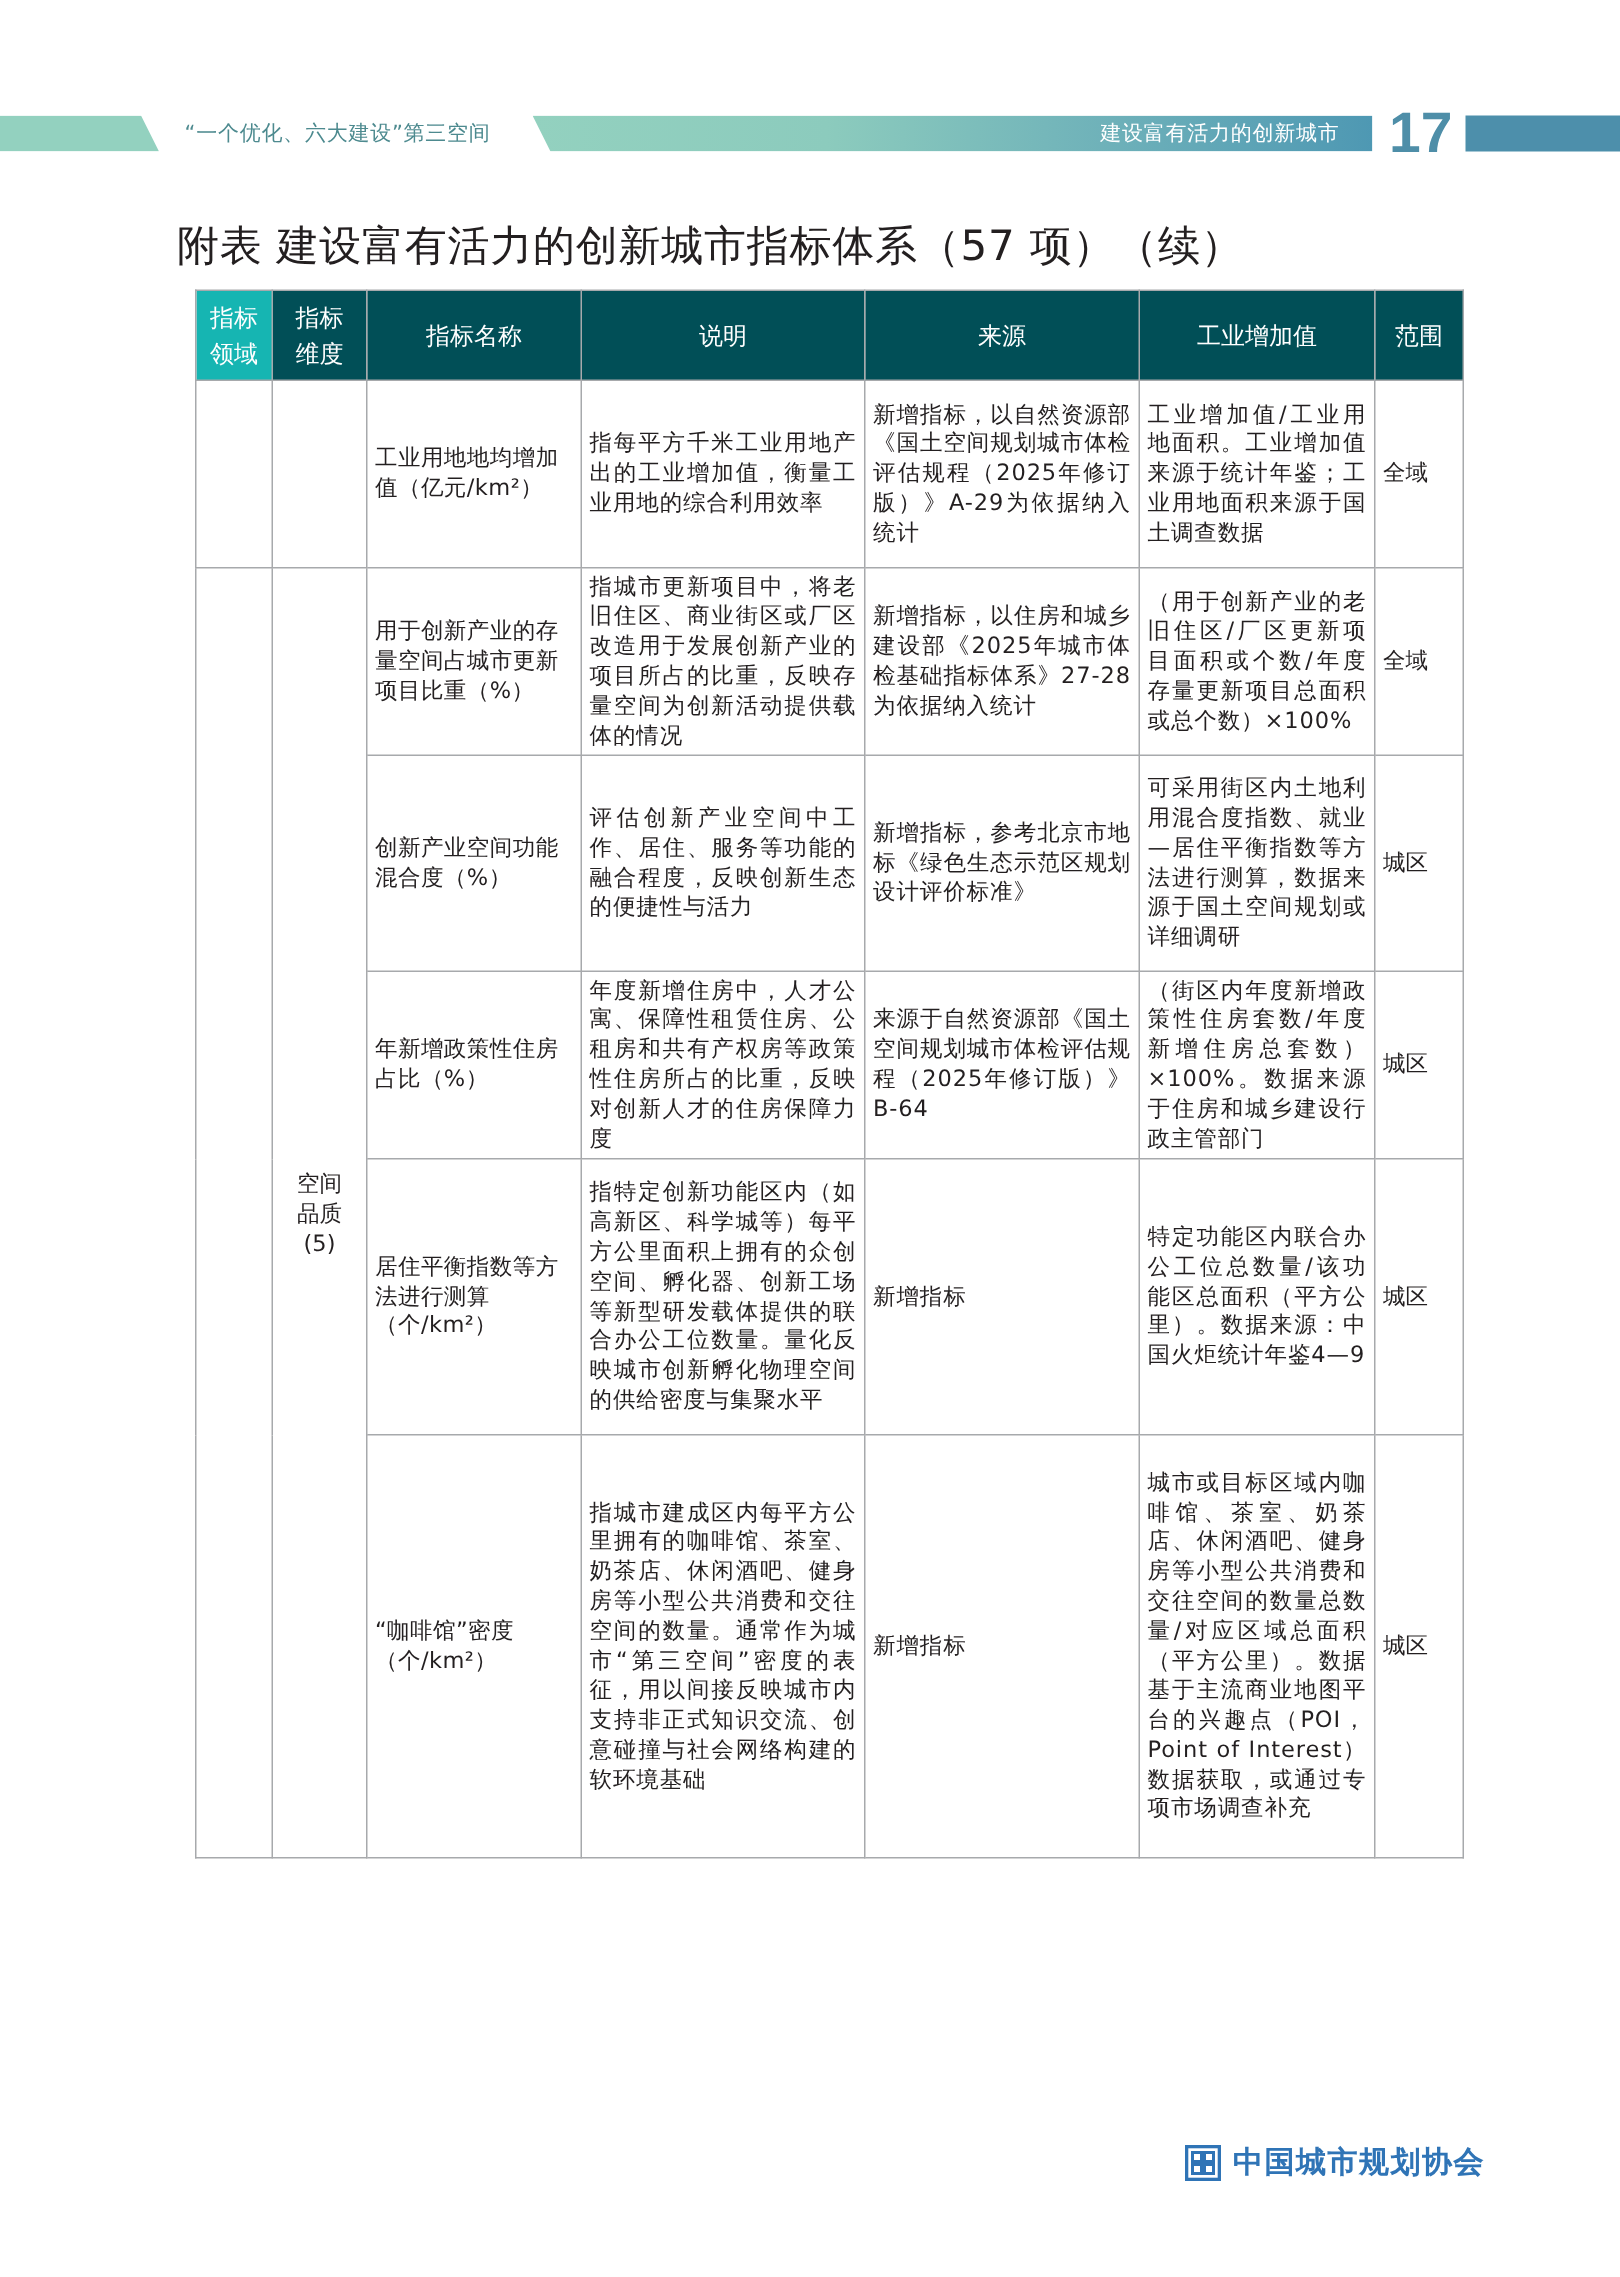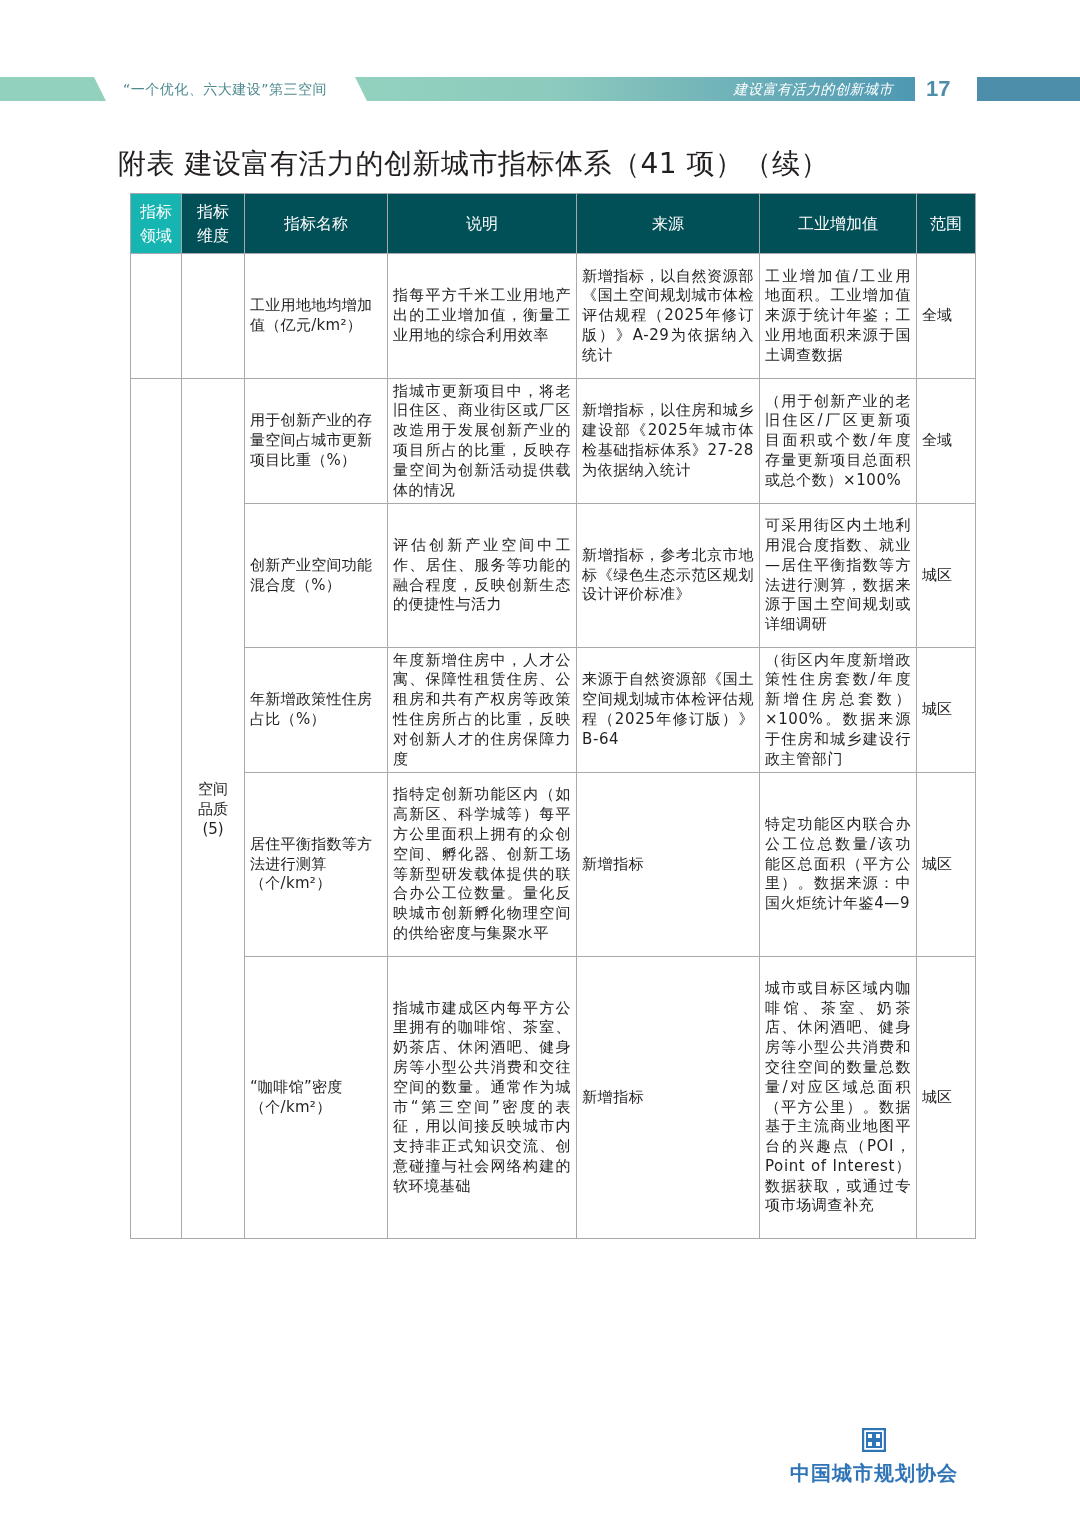--- a/index.html
+++ b/index.html
@@ -18,24 +18,23 @@
       line-height: 18px;
     }
     .band-mid {
       position: absolute; left: 355px; top: 77px; width: 560px; height: 24px;
       background: linear-gradient(to right, #93d1bf 0%, #8ccbbd 35%, #6db0b9 70%, #4e98b3 100%);
       clip-path: polygon(0 0, 100% 0, 100% 100%, 12px 100%);
     }
     .section-title {
       position: absolute; right: 187px; top: 80px; font-size: 14px; color: #ffffff; line-height: 18px;
       letter-spacing: 0.5px;
-      font-style: italic;
     }
     .page-number {
-      position: absolute; left: 926px; top: 70px; font-size: 22px; font-weight: bold; color: #4e8ea8;
+      position: absolute; left: 926px; top: 70px; font-size: 38px; font-weight: bold; color: #4e8ea8;
       font-family: "Liberation Sans", sans-serif; line-height: 38px;
     }
     .band-right {
       position: absolute; left: 977px; top: 77px; width: 103px; height: 24px; background: #4d8fab;
     }
     
     .table-title {
       position: absolute; left: 118px; top: 146px; font-size: 28px; color: #231f20; line-height: 36px;
       letter-spacing: 0.5px;
     }
@@ -57,36 +56,36 @@
     td.dim { text-align: center; vertical-align: middle; line-height: 20px; margin-top: 16px; }
     tr.r1 td { height: 124px; }
     tr.r2 td { height: 124px; }
     tr.r3 td { height: 143px; }
     tr.r4 td { height: 124px; }
     tr.r5 td { height: 183px; }
     tr.r6 td { height: 281px; }
     .lbl { display: block; }
     
     .logo {
-      position: absolute; left: 790px; top: 1428px; display: flex; align-items: center; gap: 8px; flex-direction: column;
+      position: absolute; left: 790px; top: 1428px; display: flex; align-items: center; gap: 8px;
     }
     .logo-mark { width: 24px; height: 24px; }
     .logo-text { font-size: 20px; color: #2f74b6; font-family: "DejaVu Serif", serif; letter-spacing: 1px; font-weight: bold; }
   </style>
 </head>
 <body>
 
 <div class="band-left"></div>
 <div class="report-title">“一个优化、六大建设”第三空间</div>
 <div class="band-mid"></div>
 <div class="section-title">建设富有活力的创新城市</div>
 <div class="page-number">17</div>
 <div class="band-right"></div>
 
-<div class="table-title">附表  建设富有活力的创新城市指标体系（41 项）（续）</div>
+<div class="table-title">附表  建设富有活力的创新城市指标体系（57 项）（续）</div>
 
 <table class="idx">
   <colgroup>
     <col style="width:51px">
     <col style="width:63px">
     <col style="width:143px">
     <col style="width:189px">
     <col style="width:183px">
     <col style="width:157px">
     <col style="width:59px">

